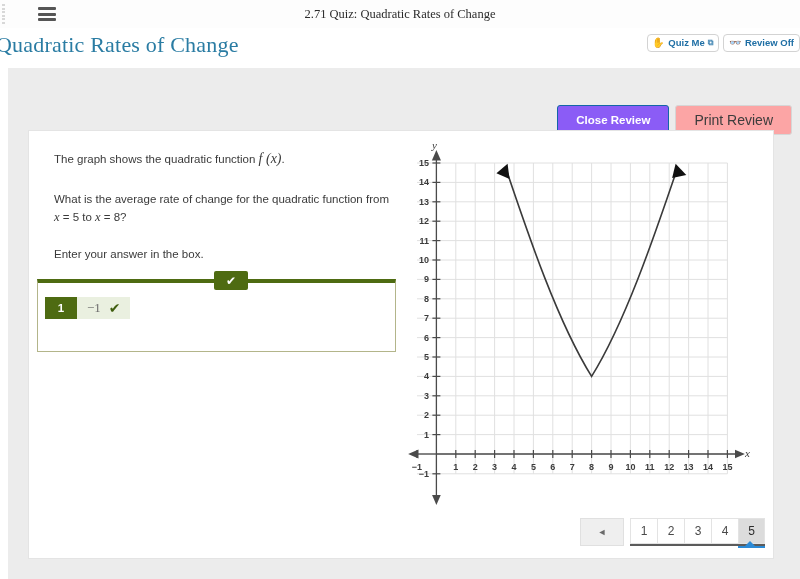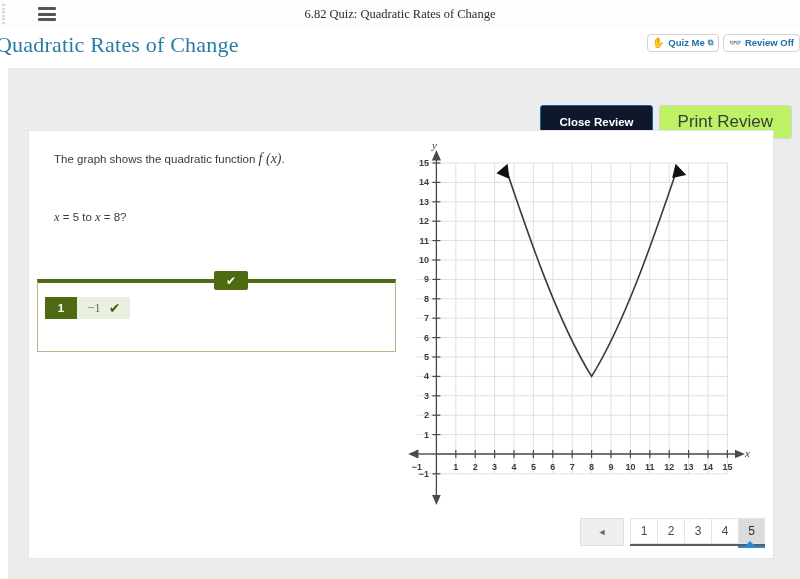--- a/index.html
+++ b/index.html
@@ -58,27 +58,27 @@
   
   .graybg {
     position:absolute; left:8px; top:68px; width:792px; height:511px;
     background:#ececec;
   }
   .leftwhite { position:absolute; left:0; top:68px; width:8px; height:511px; background:#fff; }
 
   
   .review-row { position:absolute; right:8px; top:105px; display:flex; gap:6px; }
   .btn-primary {
-    background:#0f172a; color:#fff; border:1px solid #1466a8; border-radius:3px;
+    background:#8b5cf6; color:#fff; border:1px solid #1466a8; border-radius:3px;
     font-size:11.5px; padding:6px 18px; cursor:pointer; font-weight:bold;
     font-family:"Liberation Sans", sans-serif;
   }
   .btn-secondary {
-    background:#bef264; color:#3c3c3c; border:1px solid #d6d6d6; border-radius:3px;
-    font-size:17px; padding:6px 18px; cursor:pointer;
+    background:#fca5a5; color:#3c3c3c; border:1px solid #d6d6d6; border-radius:3px;
+    font-size:14px; padding:6px 18px; cursor:pointer;
     font-family:"Liberation Sans", sans-serif;
   }
 
   
   .card {
     position:absolute; left:28px; top:130px; width:744px; height:427px;
     background:#ffffff; border:1px solid #e4e4e4;
   }
 
   
@@ -155,21 +155,21 @@
         <i></i>
         <i></i>
         <i></i>
         <i></i>
     </div>
     <div class="hamburger">
       <span></span>
         <span></span>
         <span></span>
     </div>
-    <div class="tb-title">6.82 Quiz: Quadratic Rates of Change</div>
+    <div class="tb-title">2.71 Quiz: Quadratic Rates of Change</div>
   </div>
 
   <div class="lessonhdr"></div>
   <div class="lesson-title">Quadratic Rates of Change</div>
 
   <div class="hdr-btns">
     <div class="hdr-btn">
       <span class="gly">✋</span>
       <span>Quiz Me</span>
       <span class="ext">⧉</span>
@@ -188,23 +188,24 @@
     <button class="btn-secondary">Print Review</button>
   </div>
 
   <div class="card">
 
     <div class="q-wrap">
       <p class="q-line">
         <span>The graph shows the quadratic function </span><span class="mathf"><span>f (x)</span></span><span>.</span>
       </p>
       <p class="q-line tight">
-        <br>
+        <span>What is the average rate of change for the quadratic function from</span><br>
         <span class="ital">x</span><span> = 5 to </span><span class="ital">x</span><span> = 8?</span>
       </p>
+      <p class="q-line">Enter your answer in the box.</p>
     </div>
 
     <div class="ansbox">
       <div class="ans-tab">
         <span>✔</span>
       </div>
       <div class="ans-inner">
         <span class="ans-num">1</span>
         <span class="ans-val">−1</span>
         <span class="ans-check">✔</span>

